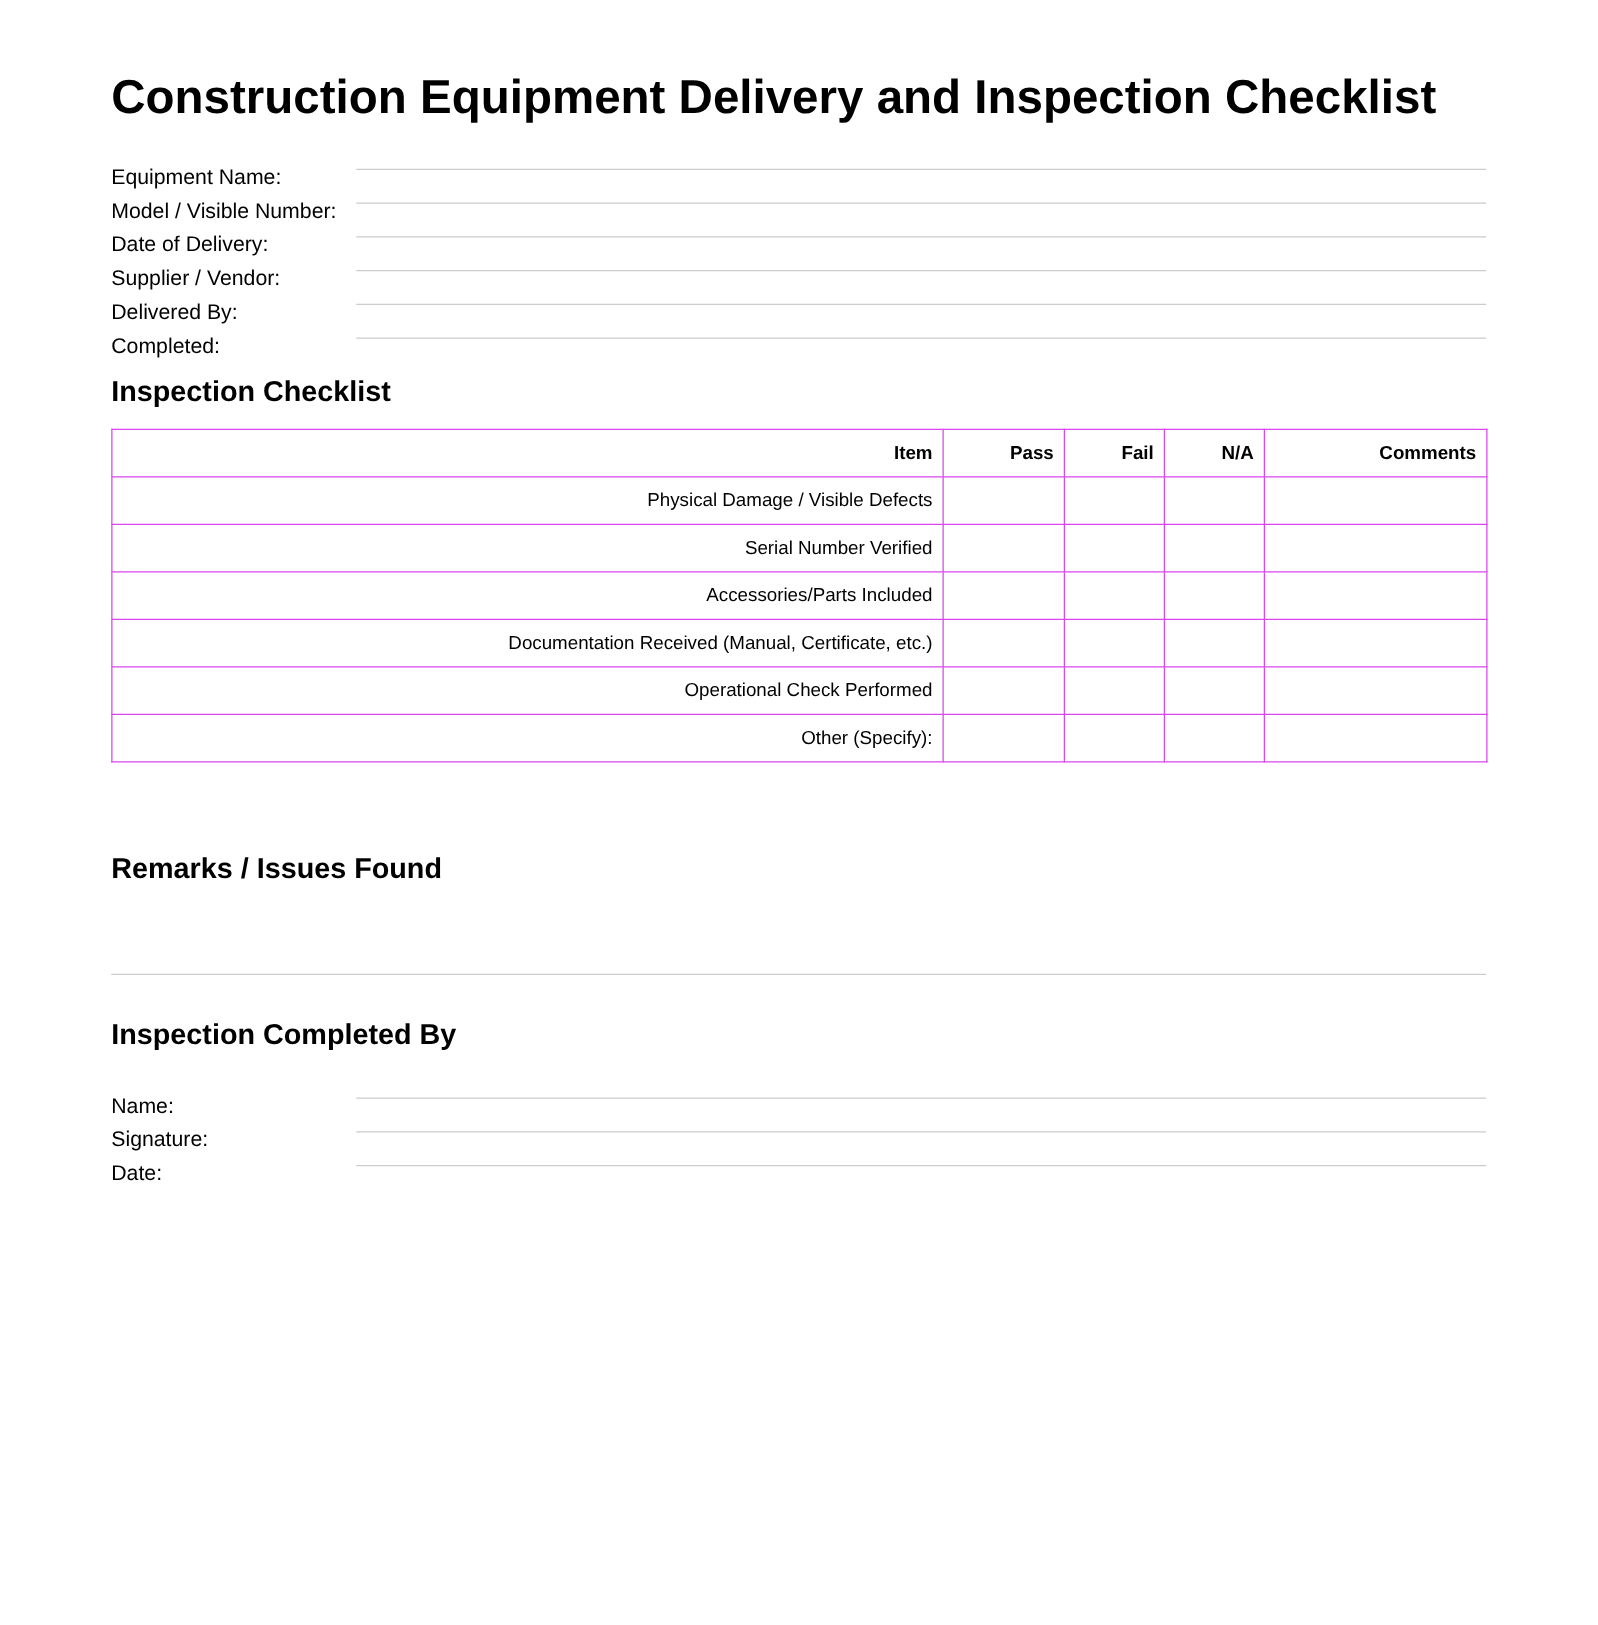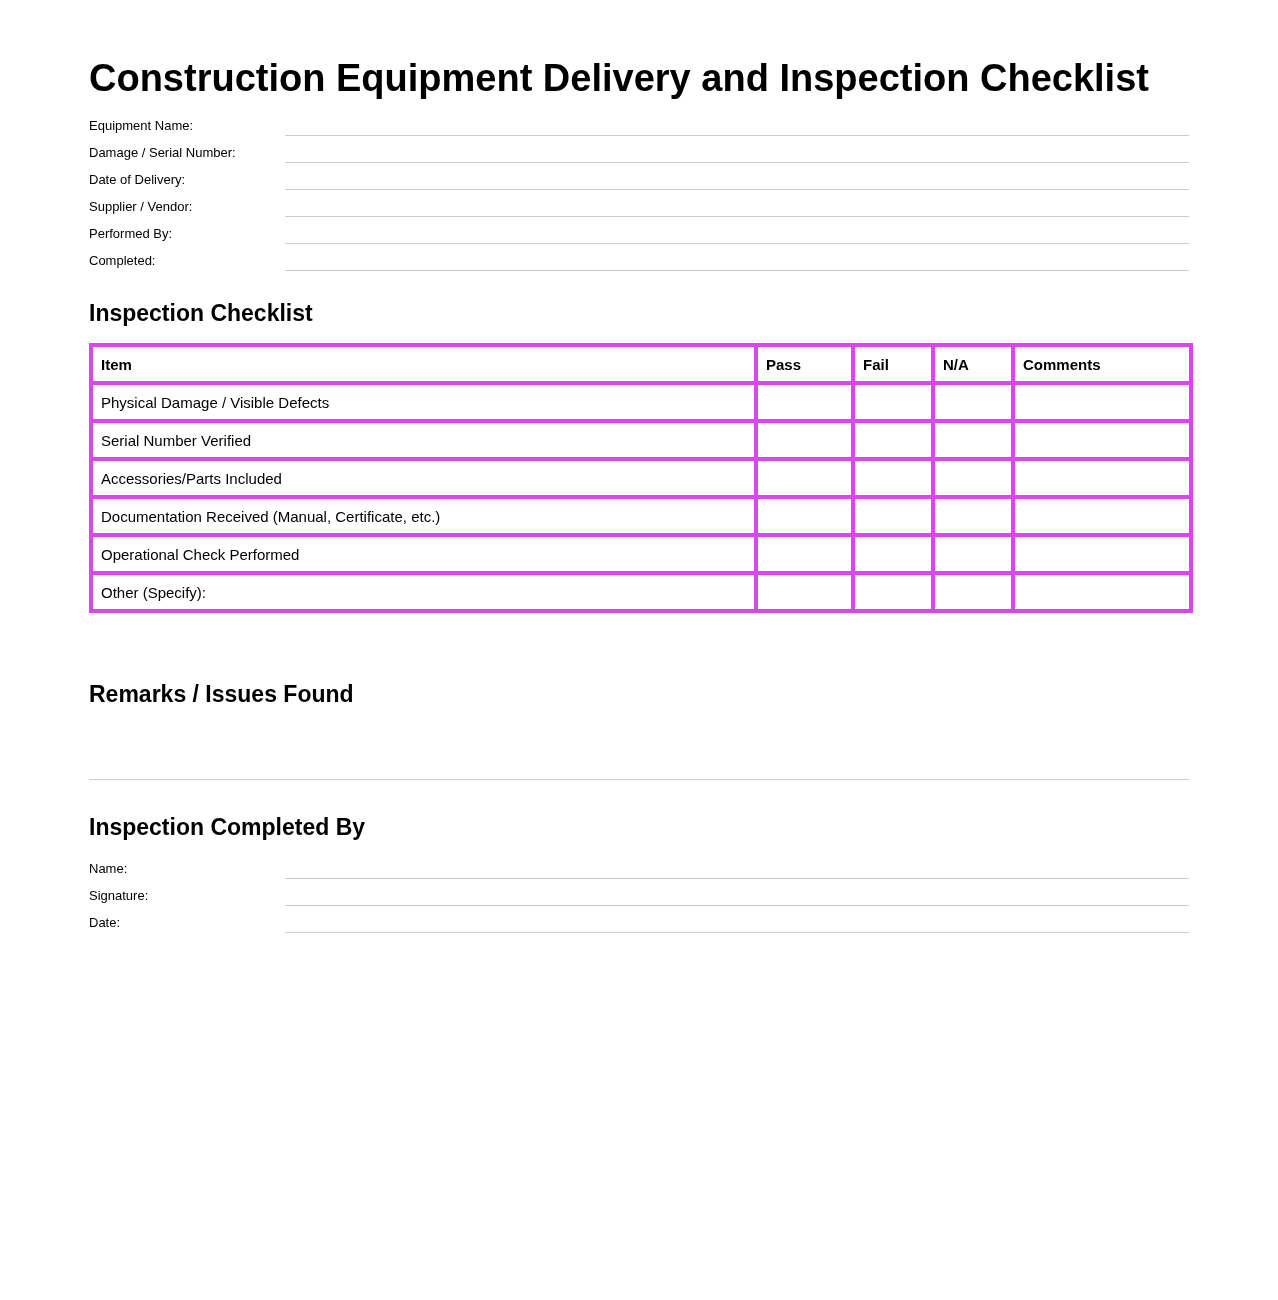--- a/index.html
+++ b/index.html
@@ -32,22 +32,22 @@
       width: 1100px;
     }
     .field-row {
       position: relative;
       height: 27px;
       width: 1100px;
     }
     .field-label {
       position: absolute;
       left: 0;
-      top: 4px;
-      font-size: 13px;
+      top: 20px;
+      font-size: 17px;
       line-height: 18px;
       white-space: nowrap;
     }
     .field-line {
       position: absolute;
       left: 196px;
       right: 0;
       top: 0;
       height: 23px;
       border-bottom: 1px solid #cccccc;
@@ -63,25 +63,25 @@
     }
     table.checklist {
       position: absolute;
       left: 0;
       top: 343px;
       width: 1100px;
       border-collapse: collapse;
       table-layout: fixed;
     }
     table.checklist th, table.checklist td {
-      border: 4px solid #d946ef;
+      border: 1px solid #d946ef;
       height: 38px;
       padding: 0 8px;
       font-size: 15px;
-      text-align: left;
+      text-align: right;
       vertical-align: middle;
     }
     table.checklist th { font-weight: bold; }
     table.checklist td { font-weight: normal; }
     col.c-item { width: 665px; }
     col.c-pass { width: 97px; }
     col.c-fail { width: 80px; }
     col.c-na { width: 80px; }
     col.c-comments { width: 178px; }
     .remarks-area {
@@ -99,33 +99,33 @@
 <div class="page">
 
   <h1 class="doc-title">Construction Equipment Delivery and Inspection Checklist</h1>
 
   <div class="field-list" style="top:113px;">
     <div class="field-row">
       <span class="field-label">Equipment Name:</span>
       <div class="field-line"></div>
     </div>
     <div class="field-row">
-      <span class="field-label">Damage / Serial Number:</span>
+      <span class="field-label">Model / Visible Number:</span>
       <div class="field-line"></div>
     </div>
     <div class="field-row">
       <span class="field-label">Date of Delivery:</span>
       <div class="field-line"></div>
     </div>
     <div class="field-row">
       <span class="field-label">Supplier / Vendor:</span>
       <div class="field-line"></div>
     </div>
     <div class="field-row">
-      <span class="field-label">Performed By:</span>
+      <span class="field-label">Delivered By:</span>
       <div class="field-line"></div>
     </div>
     <div class="field-row">
       <span class="field-label">Completed:</span>
       <div class="field-line"></div>
     </div>
   </div>
 
   <h2 class="section-title" style="top:299px;">Inspection Checklist</h2>
 

